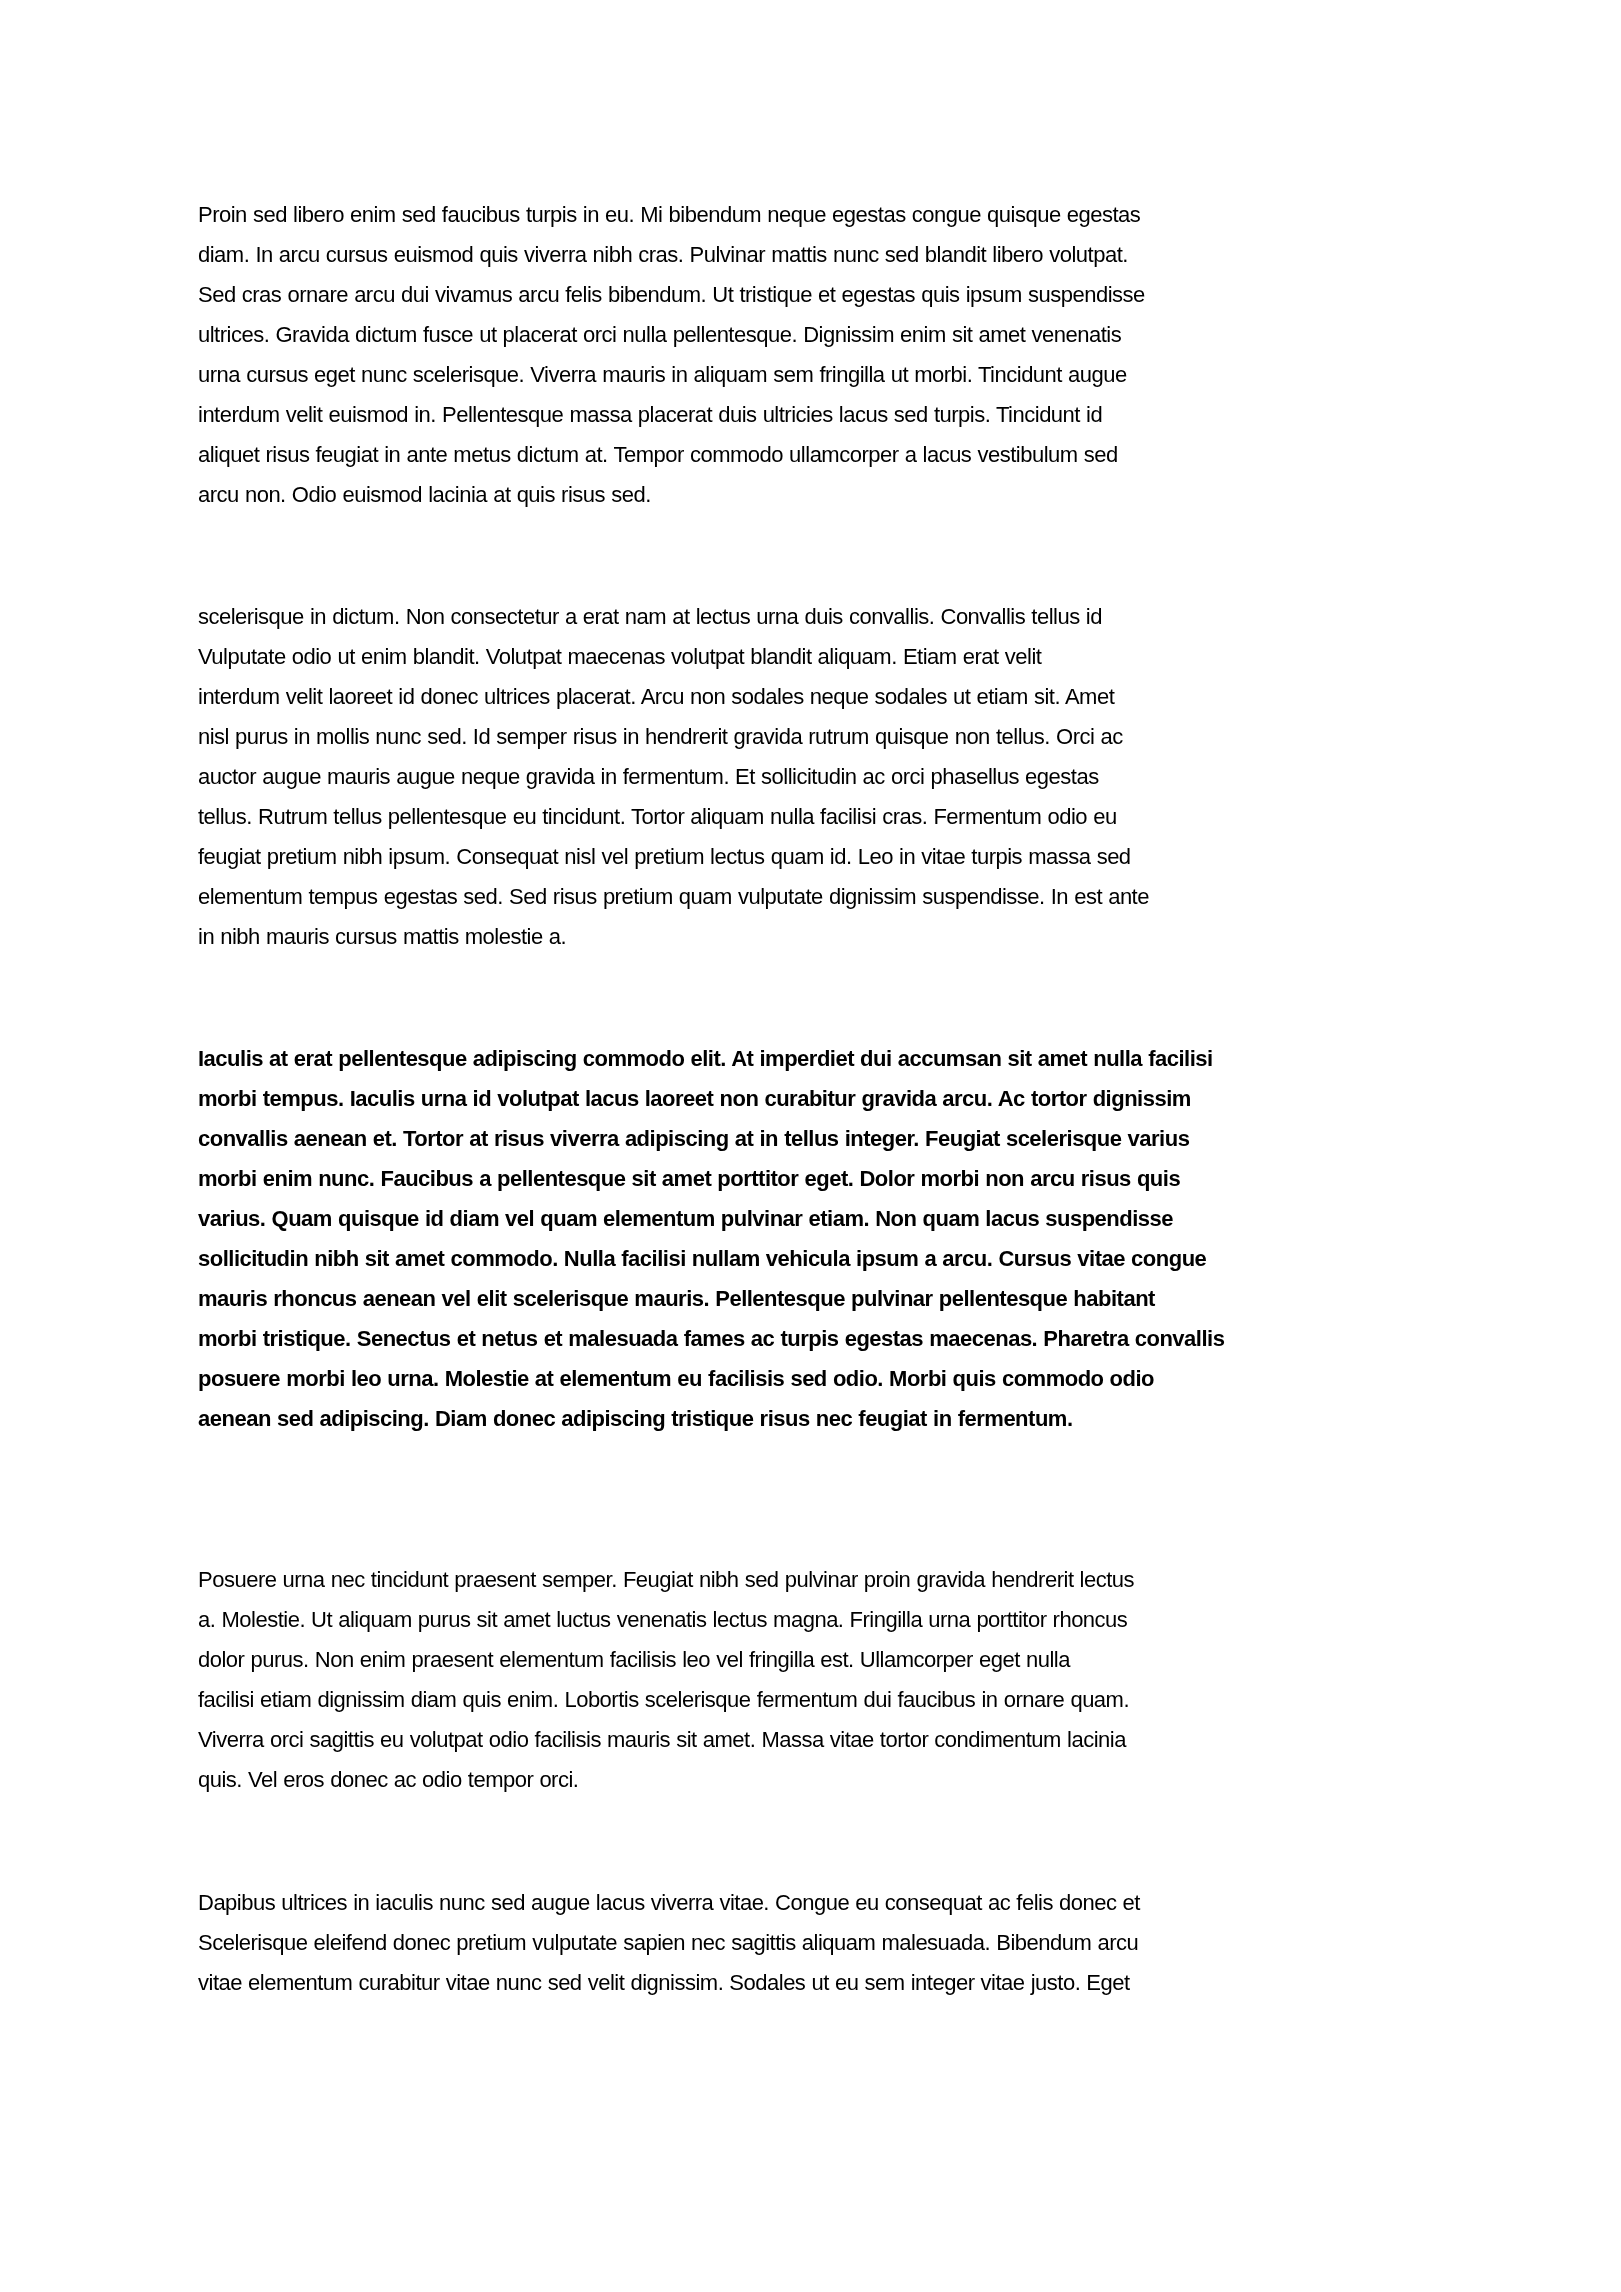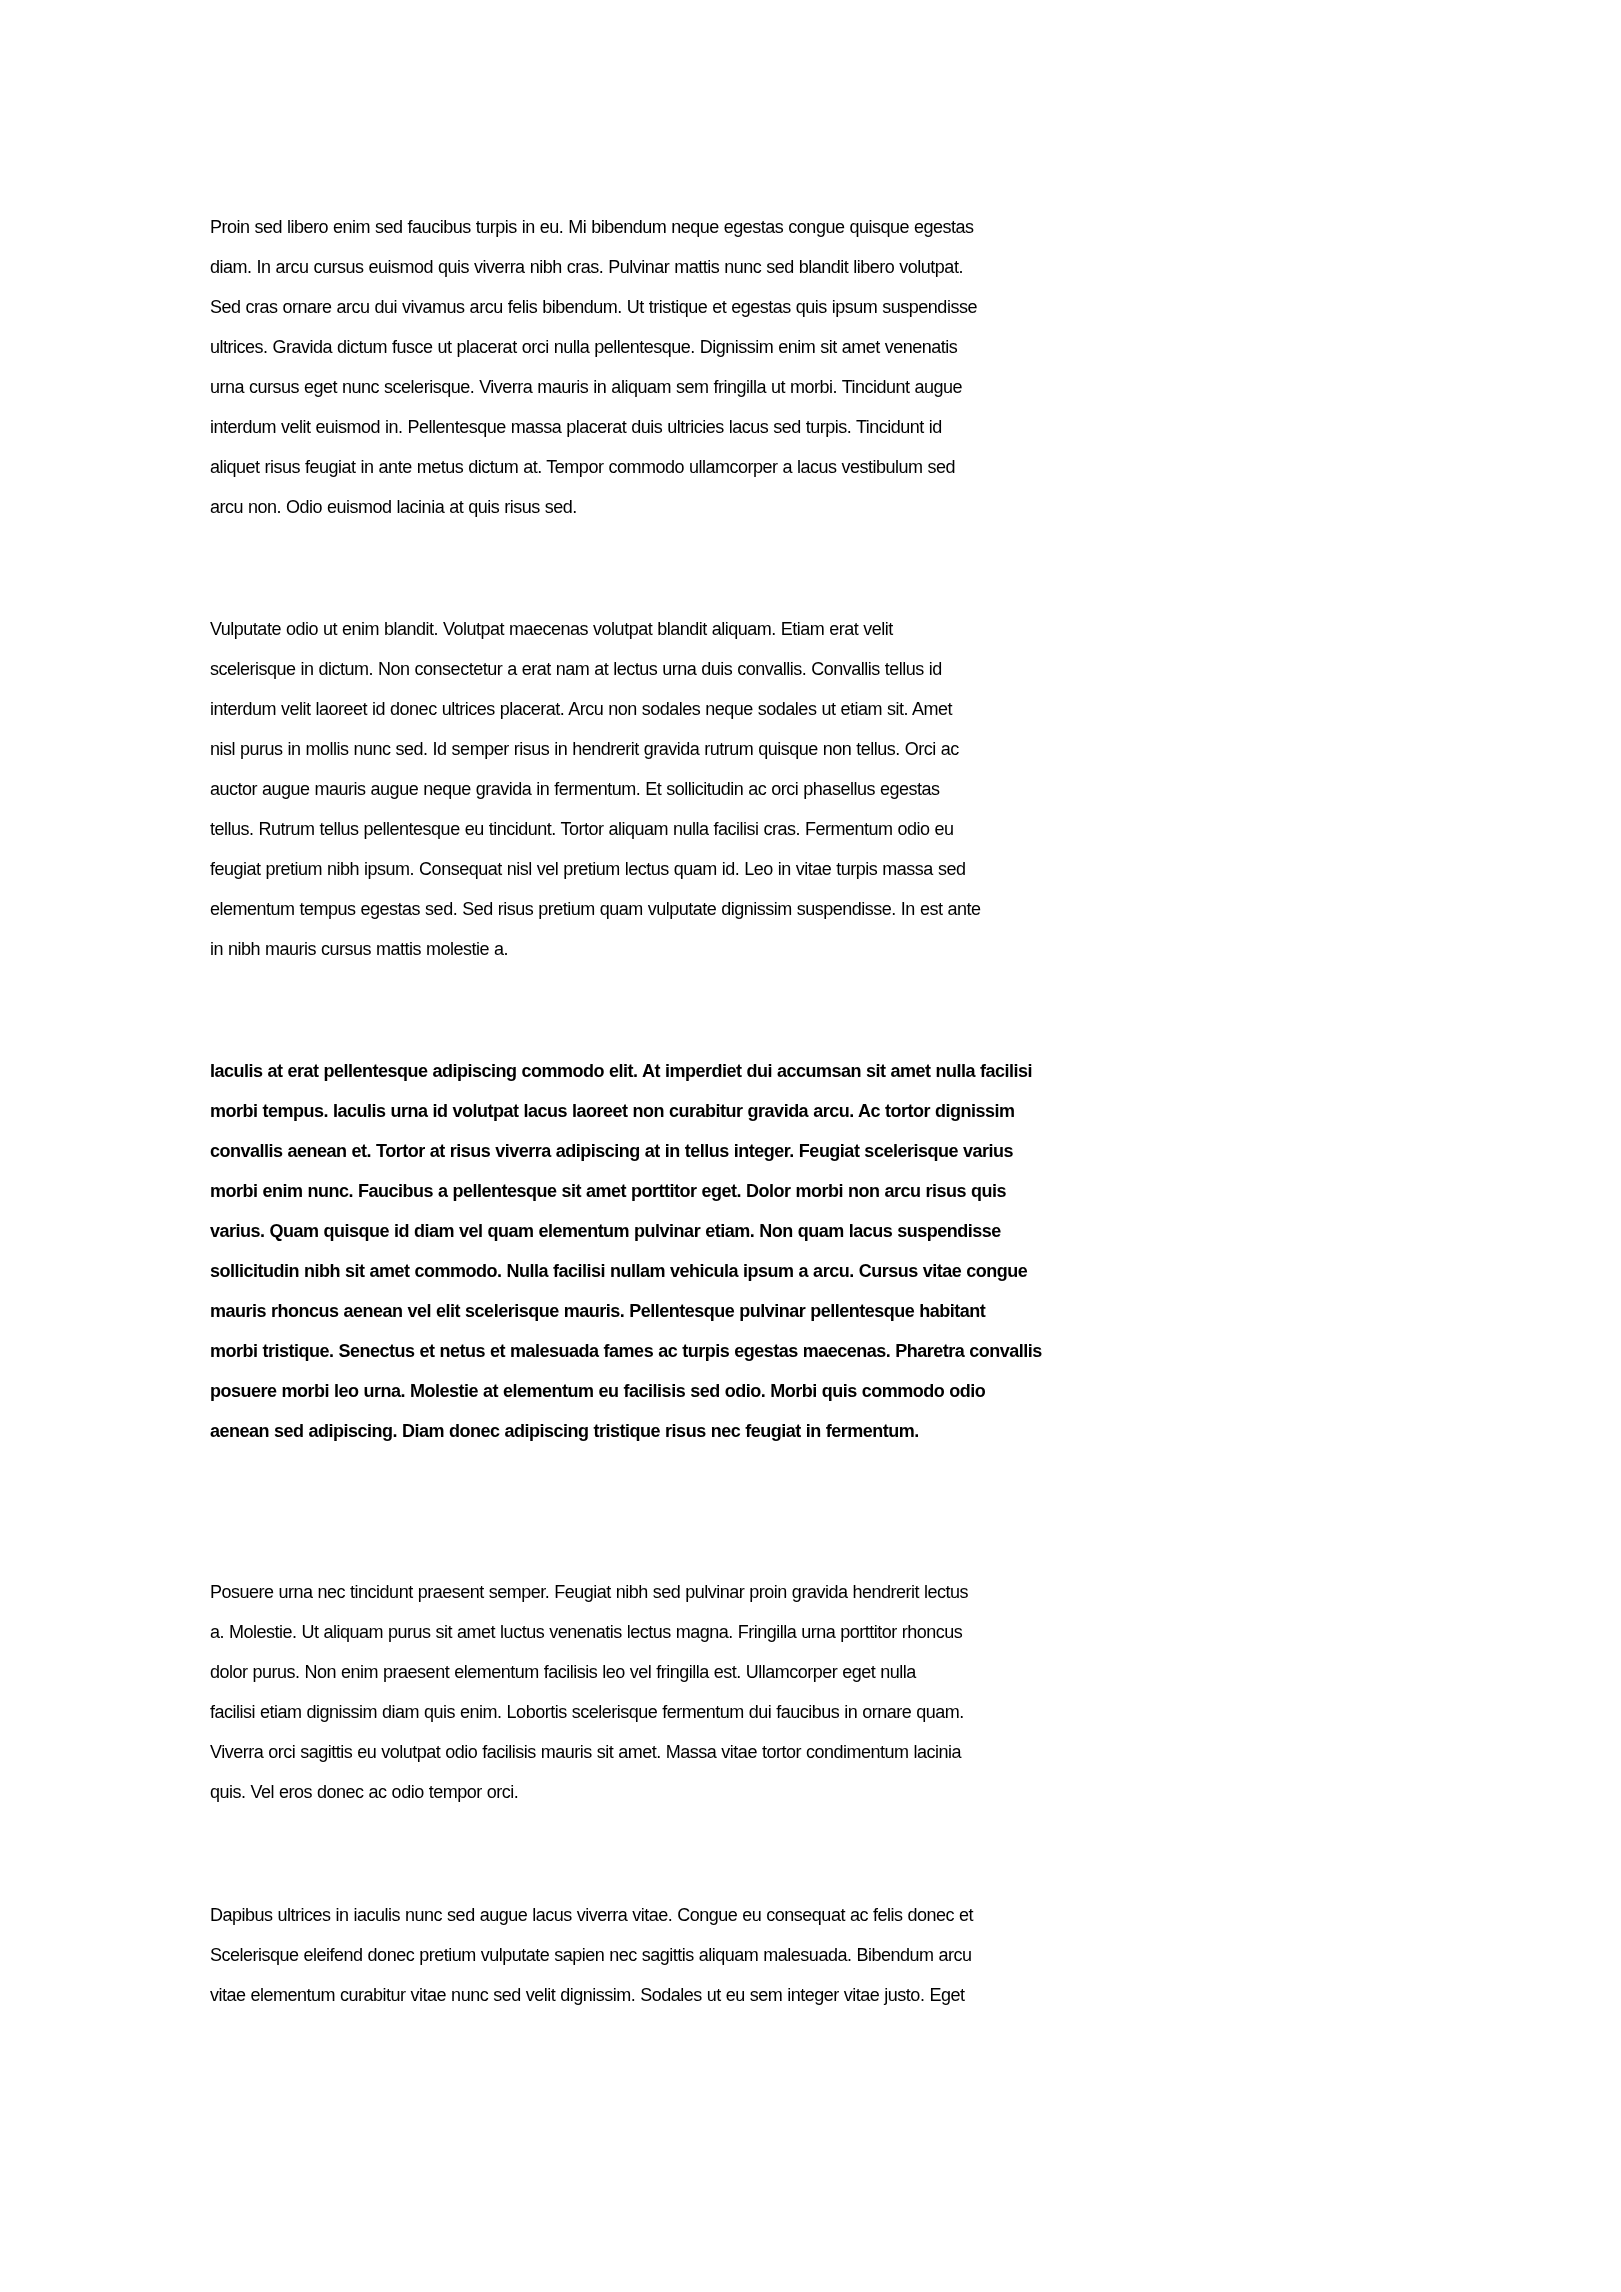--- a/index.html
+++ b/index.html
@@ -18,24 +18,24 @@
     left: 0;
     top: 0;
     width: 1621px;
     height: 2293px;
     background: #ffffff;
   }
   .para {
     position: absolute;
     left: 197px;
     width: 1274px;
-    margin: 13px;
+    margin: 1px;
     color: #000000;
     font-family: "Liberation Sans", sans-serif;
-    font-size: 18px;
+    font-size: 22px;
     letter-spacing: -0.5px;
     word-spacing: 0.5px;
     line-height: 40px;
   }
   .line {
     display: block;
     white-space: nowrap;
   }
 </style>
 </head>
@@ -48,22 +48,22 @@
     <span class="line">diam. In arcu cursus euismod quis viverra nibh cras. Pulvinar mattis nunc sed blandit libero volutpat.</span>
     <span class="line">Sed cras ornare arcu dui vivamus arcu felis bibendum. Ut tristique et egestas quis ipsum suspendisse</span>
     <span class="line">ultrices. Gravida dictum fusce ut placerat orci nulla pellentesque. Dignissim enim sit amet venenatis</span>
     <span class="line">urna cursus eget nunc scelerisque. Viverra mauris in aliquam sem fringilla ut morbi. Tincidunt augue</span>
     <span class="line">interdum velit euismod in. Pellentesque massa placerat duis ultricies lacus sed turpis. Tincidunt id</span>
     <span class="line">aliquet risus feugiat in ante metus dictum at. Tempor commodo ullamcorper a lacus vestibulum sed</span>
     <span class="line">arcu non. Odio euismod lacinia at quis risus sed.</span>
   </p>
 
   <p class="para" style="top:596px;">
+    <span class="line">scelerisque in dictum. Non consectetur a erat nam at lectus urna duis convallis. Convallis tellus id</span>
     <span class="line">Vulputate odio ut enim blandit. Volutpat maecenas volutpat blandit aliquam. Etiam erat velit</span>
-    <span class="line">scelerisque in dictum. Non consectetur a erat nam at lectus urna duis convallis. Convallis tellus id</span>
     <span class="line">interdum velit laoreet id donec ultrices placerat. Arcu non sodales neque sodales ut etiam sit. Amet</span>
     <span class="line">nisl purus in mollis nunc sed. Id semper risus in hendrerit gravida rutrum quisque non tellus. Orci ac</span>
     <span class="line">auctor augue mauris augue neque gravida in fermentum. Et sollicitudin ac orci phasellus egestas</span>
     <span class="line">tellus. Rutrum tellus pellentesque eu tincidunt. Tortor aliquam nulla facilisi cras. Fermentum odio eu</span>
     <span class="line">feugiat pretium nibh ipsum. Consequat nisl vel pretium lectus quam id. Leo in vitae turpis massa sed</span>
     <span class="line">elementum tempus egestas sed. Sed risus pretium quam vulputate dignissim suspendisse. In est ante</span>
     <span class="line">in nibh mauris cursus mattis molestie a.</span>
   </p>
 
   <p class="para" style="top:1038px;font-weight:bold;">

